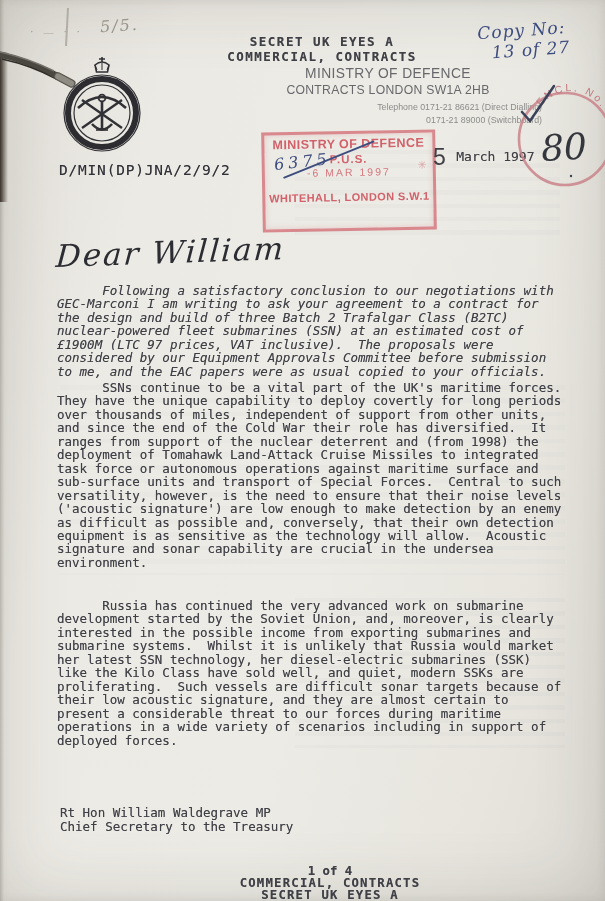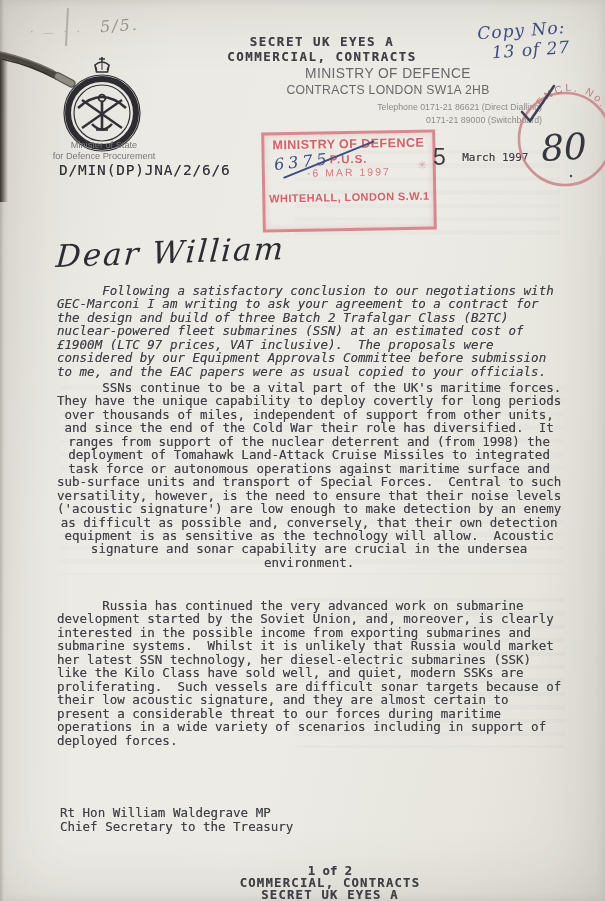--- a/index.html
+++ b/index.html
@@ -69,41 +69,37 @@
     <circle cx="50" cy="57" r="38" stroke-width="1.2"></circle>
     <circle cx="50" cy="57" r="34" stroke-width="6" stroke="#2c2c31"></circle>
     <circle cx="50" cy="57" r="28" stroke-width="1.2"></circle>
     <path d="M26,52 Q50,30 74,52" stroke-width="2.6"></path>
     <path d="M30,44 L70,72 M70,44 L30,72" stroke-width="2.4"></path>
     <circle cx="50" cy="42" r="3.4" stroke-width="1.8"></circle>
     <path d="M50,46 v28 M40,68 Q50,79 60,68" stroke-width="2.6"></path>
     <path d="M44,74 h12" stroke-width="1.6"></path>
   </svg>
 
-  <div class="abs center" style="left:24px;top:140px;width:160px;font-size:9.2px;color:#77777a;line-height:10.5px;">
-    <div>Minister of State</div>
-    <div>for Defence Procurement</div>
-  </div>
 
-  <div class="abs tw" style="left:59px;top:162px;font-size:14.5px;letter-spacing:.8px;color:#313138;">D/MIN(DP)JNA/2/6/6</div>
+  <div class="abs tw" style="left:59px;top:162px;font-size:14.5px;letter-spacing:.8px;color:#313138;">D/MIN(DP)JNA/2/9/2</div>
 
   <div class="abs pus-stamp" style="left:262px;top:131px;width:168px;height:94px;">
     <div class="stamp-red center" style="margin-top:3px;font-size:12.6px;font-weight:bold;letter-spacing:.4px;">MINISTRY OF DEFENCE</div>
     <div class="stamp-red center" style="font-size:11.5px;font-weight:bold;letter-spacing:1px;margin-top:2px;">P.U.S.</div>
     <div class="stamp-red center" style="font-size:10.5px;letter-spacing:2px;margin-top:1px;opacity:.85;">-6 MAR 1997</div>
     <div class="stamp-red center" style="font-size:11px;font-weight:bold;letter-spacing:.4px;margin-top:13px;">WHITEHALL, LONDON S.W.1</div>
     <div class="stamp-red abs" style="right:6px;top:26px;font-size:11px;opacity:.5;">✳</div>
   </div>
 
   <div class="abs blueink" style="left:274px;top:152px;font-size:16px;letter-spacing:4px;transform:rotate(-6deg);">6375</div>
   <div class="abs" style="left:283px;top:177px;width:98px;height:2.2px;background:#3e4d7f;transform:rotate(-22deg);transform-origin:0 0;border-radius:2px;"></div>
 
   <div class="abs" style="left:433px;top:144px;">
     <span style="font-size:23px;color:#3f3f45;font-family:'Liberation Sans',sans-serif;">5</span>
-    <span class="tw" style="font-size:11px;vertical-align:4px;margin-left:12px;">March 1997</span>
+    <span class="tw" style="font-size:13px;vertical-align:4px;margin-left:6px;">March 1997</span>
   </div>
 
   <div class="abs blueink" style="left:478px;top:20px;font-size:17px;transform:rotate(-4deg);line-height:20px;letter-spacing:1px;">
     <div>Copy No:</div>
     <div style="margin-left:13px;">13 of 27</div>
   </div>
 
   <svg class="abs" style="left:505px;top:76px;" width="108" height="130" viewBox="0 0 108 130">
     <defs>
         <path id="enclArc" d="M 36,31 A 36,36 0 0 1 96,72"></path>
@@ -123,21 +119,21 @@
 
   <div class="abs" style="left:56px;top:234px;font-size:31px;color:#2c2c33;font-family:'DejaVu Serif',serif;font-style:italic;transform:rotate(-2deg) skewX(-6deg);letter-spacing:2px;">Dear William</div>
 
   <div class="abs tw pre" style="left:57px;top:284px;font-size:12.5px;line-height:13.45px;font-style:italic;">      Following a satisfactory conclusion to our negotiations with
 GEC-Marconi I am writing to ask your agreement to a contract for
 the design and build of three Batch 2 Trafalgar Class (B2TC)
 nuclear-powered fleet submarines (SSN) at an estimated cost of
 £1900M (LTC 97 prices, VAT inclusive).  The proposals were
 considered by our Equipment Approvals Committee before submission
 to me, and the EAC papers were as usual copied to your officials.</div>
-  <div class="abs tw pre" style="left:57px;top:381px;font-size:12.5px;line-height:13.45px;text-align:center;">      SSNs continue to be a vital part of the UK's maritime forces.
+  <div class="abs tw pre" style="left:57px;top:381px;font-size:12.5px;line-height:13.45px;">      SSNs continue to be a vital part of the UK's maritime forces.
 They have the unique capability to deploy covertly for long periods
 over thousands of miles, independent of support from other units,
 and since the end of the Cold War their role has diversified.  It
 ranges from support of the nuclear deterrent and (from 1998) the
 deployment of Tomahawk Land-Attack Cruise Missiles to integrated
 task force or autonomous operations against maritime surface and
 sub-surface units and transport of Special Forces.  Central to such
 versatility, however, is the need to ensure that their noise levels
 ('acoustic signature') are low enough to make detection by an enemy
 as difficult as possible and, conversely, that their own detection
@@ -155,18 +151,18 @@
 submarine systems.  Whilst it is unlikely that Russia would market
 her latest SSN technology, her diesel-electric submarines (SSK)
 like the Kilo Class have sold well, and quiet, modern SSKs are
 proliferating.  Such vessels are difficult sonar targets because of
 their low acoustic signature, and they are almost certain to
 present a considerable threat to our forces during maritime
 operations in a wide variety of scenarios including in support of
 deployed forces.</div>
 
   <div class="abs tw center" style="left:210px;top:866px;width:240px;font-size:12.3px;font-weight:bold;line-height:11.8px;">
-    <div>1 of 2</div>
+    <div>1 of 4</div>
     <div style="letter-spacing:1.2px;">COMMERCIAL, CONTRACTS</div>
     <div style="letter-spacing:1.2px;">SECRET UK EYES A</div>
   </div>
 
 </div>
 
 </body></html>

